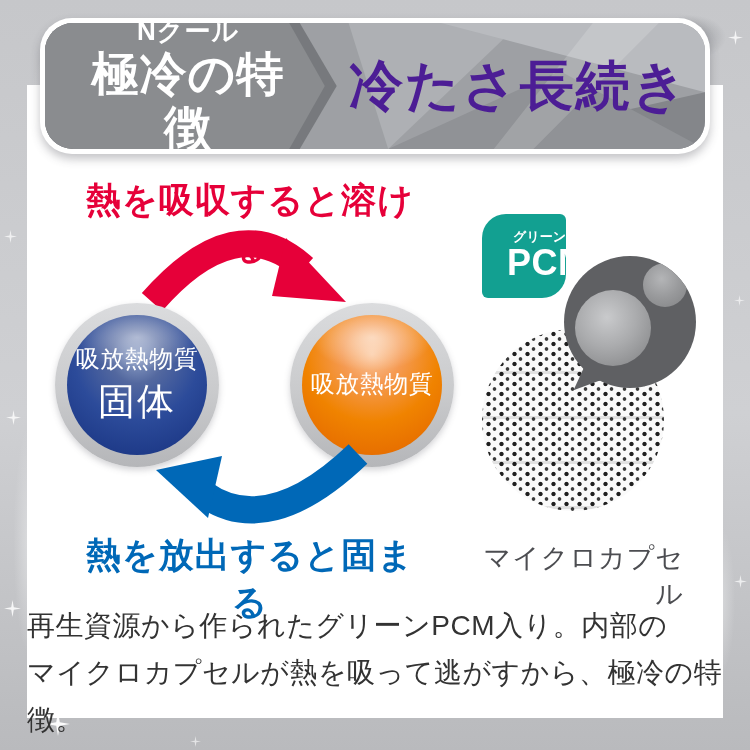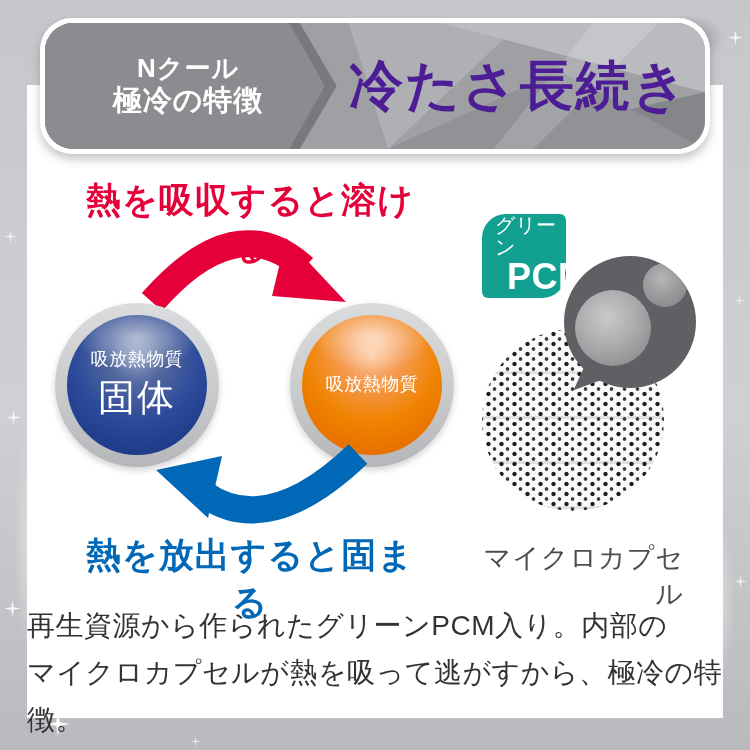--- a/index.html
+++ b/index.html
@@ -35,21 +35,21 @@
   .chev-shade{position:absolute;inset:0;background:#77797d;
     clip-path:polygon(0 0,38.6% 0,44.2% 50%,38.6% 100%,0 100%);}
   .left-block{position:absolute;inset:0;background:#8a8c8f;
     clip-path:polygon(0 0,37% 0,42.4% 50%,37% 100%,0 100%);}
   .banner-left-text{
     position:absolute;left:38px;top:0;width:210px;height:100%;
     display:flex;flex-direction:column;justify-content:center;align-items:center;
     color:#ffffff;text-align:center;line-height:1.15;
   }
   .banner-left-text .l1{font-size:26px;font-weight:600;letter-spacing:1px;}
-  .banner-left-text .l2{font-size:29px;font-weight:700;letter-spacing:1px;}
+  .banner-left-text .l2{font-size:47px;font-weight:700;letter-spacing:1px;}
   .banner-title{
     position:absolute;left:300px;right:12px;top:0;height:100%;
     display:flex;align-items:center;justify-content:center;
     color:#4c1d95;font-size:54px;font-weight:700;letter-spacing:2px;
   }
 
   
   .cycle-label{position:absolute;font-weight:700;font-size:35px;letter-spacing:1px;text-align:center;}
   .label-absorb{left:72px;top:177px;width:356px;color:#e60039;}
   .label-release{left:72px;top:532px;width:356px;color:#0068b7;}
@@ -63,31 +63,31 @@
   .ball-solid{
     background:
       radial-gradient(ellipse 62% 34% at 50% 16%, rgba(255,255,255,.50), rgba(255,255,255,0) 70%),
       radial-gradient(circle at 50% 30%, #8d9fc6 0%, #53689f 22%, #2c4b9a 52%, #1e3a88 82%, #3a5aa6 100%);
   }
   .ball-liquid{
     background:
       radial-gradient(ellipse 62% 34% at 50% 16%, rgba(255,255,255,.55), rgba(255,255,255,0) 70%),
       radial-gradient(circle at 50% 28%, #fbc79d 0%, #f59a52 24%, #f08300 55%, #e76f00 82%, #f79f3e 100%);
   }
-  .ball .t1{font-size:18px;letter-spacing:.5px;margin-bottom:2px;}
+  .ball .t1{font-size:24px;letter-spacing:.5px;margin-bottom:2px;}
   .ball .t2{font-size:37px;font-weight:400;letter-spacing:2px;}
 
   
   .pcm-badge{
     position:absolute;left:482px;top:214px;width:84px;height:84px;
     background:#12a091;border-radius:24px 6px 24px 6px;
     color:#fff;display:flex;flex-direction:column;justify-content:center;
     padding-left:13px;box-sizing:border-box;line-height:1.08;
   }
-  .pcm-badge .b1{font-size:20px;font-weight:400;}
+  .pcm-badge .b1{font-size:13px;font-weight:700;text-align:right;}
   .pcm-badge .b2{font-size:36px;font-weight:700;letter-spacing:.5px;margin-left:12px;}
 
   .fabric{
     position:absolute;left:482px;top:329px;width:182px;height:182px;border-radius:50%;
     background-color:#fafafa;
     background-image:
       repeating-linear-gradient(180deg, rgba(0,0,0,0) 0 42px, rgba(0,0,0,.10) 42px 45px),
       radial-gradient(circle, #1f1f1f 1.7px, rgba(0,0,0,0) 2.6px),
       radial-gradient(circle, #3a3a3a 1.4px, rgba(0,0,0,0) 2.2px);
     background-size:100% 100%, 13px 10px, 13px 10px;

